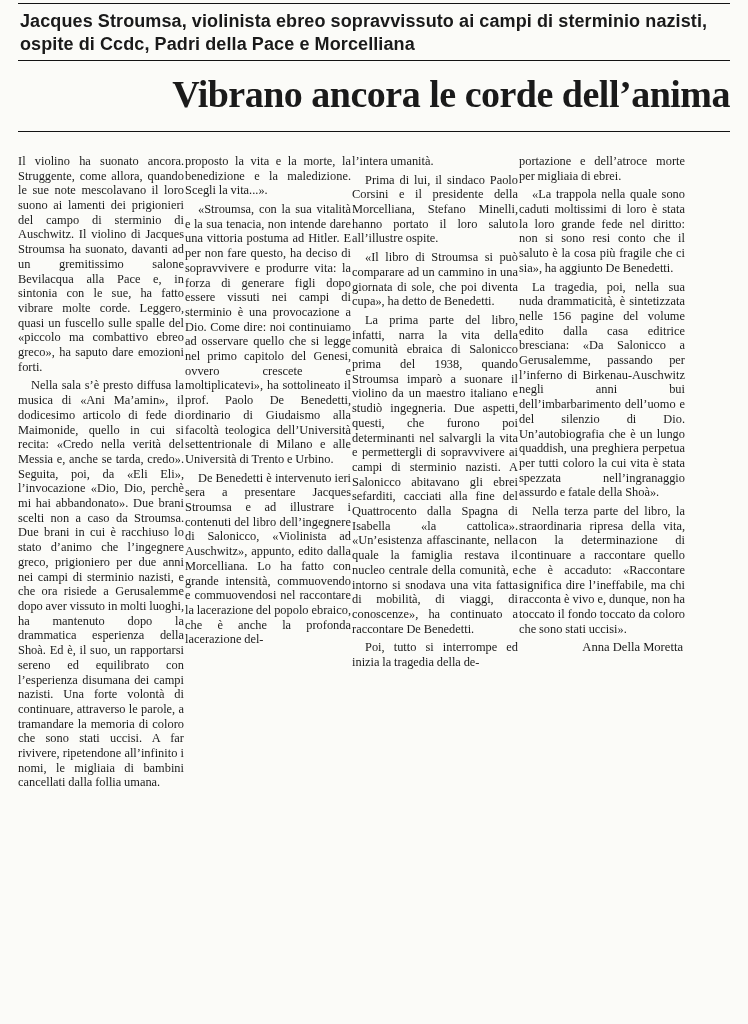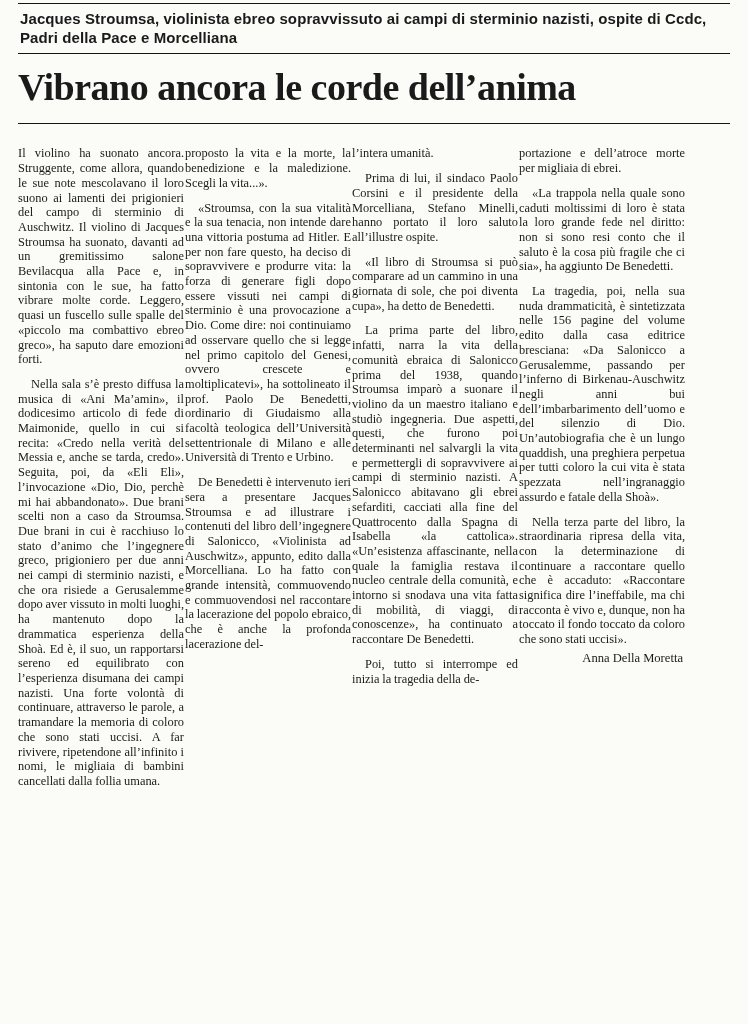--- a/index.html
+++ b/index.html
@@ -20,31 +20,31 @@
     overflow:hidden;
   }
   .rule{
     border:0;
     border-top:1.6px solid #141414;
     margin:0;
   }
   .kicker{
     font-family:"Liberation Sans","DejaVu Sans",sans-serif;
     font-weight:700;
-    font-size:15px;
+    font-size:18px;
     line-height:1.25;
     padding:6px 2px 5px 2px;
     letter-spacing:0.1px;
   }
   .headline{
     font-family:"Liberation Serif","DejaVu Serif",serif;
     font-weight:700;
     font-size:38px;
     letter-spacing:-0.5px;
-    text-align:left;
+    text-align:right;
     margin:14px 0 16px 0;
     line-height:1.05;
   }
   .columns{
     display:flex;
     gap:1px;
     margin-top:22px;
     align-items:flex-start;
   }
   .col{
@@ -55,21 +55,21 @@
     font-size:12.4px;
     line-height:14.7px;
     text-align:justify;
     margin:0;
     word-spacing:-0.3px;
   }
   .para.ind{
     text-indent:13px;
   }
   .para + .para{
-    margin-top:10px;
+    margin-top:4px;
   }
   .byline{
     font-size:12.6px;
     font-weight:400;
     text-align:right;
     margin:4px 2px 0 0;
   }
 </style>
 </head>
 <body>

